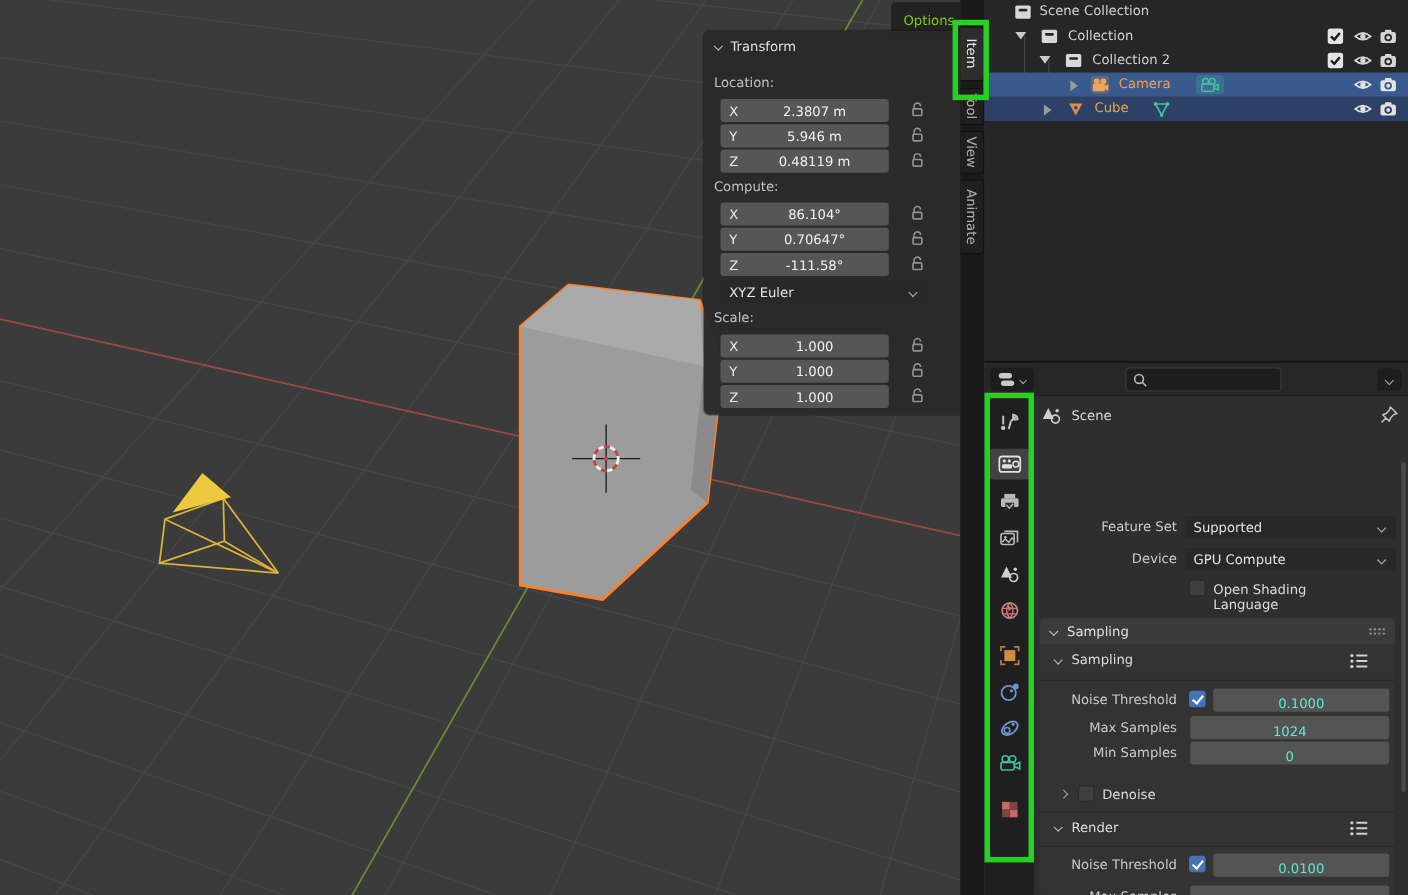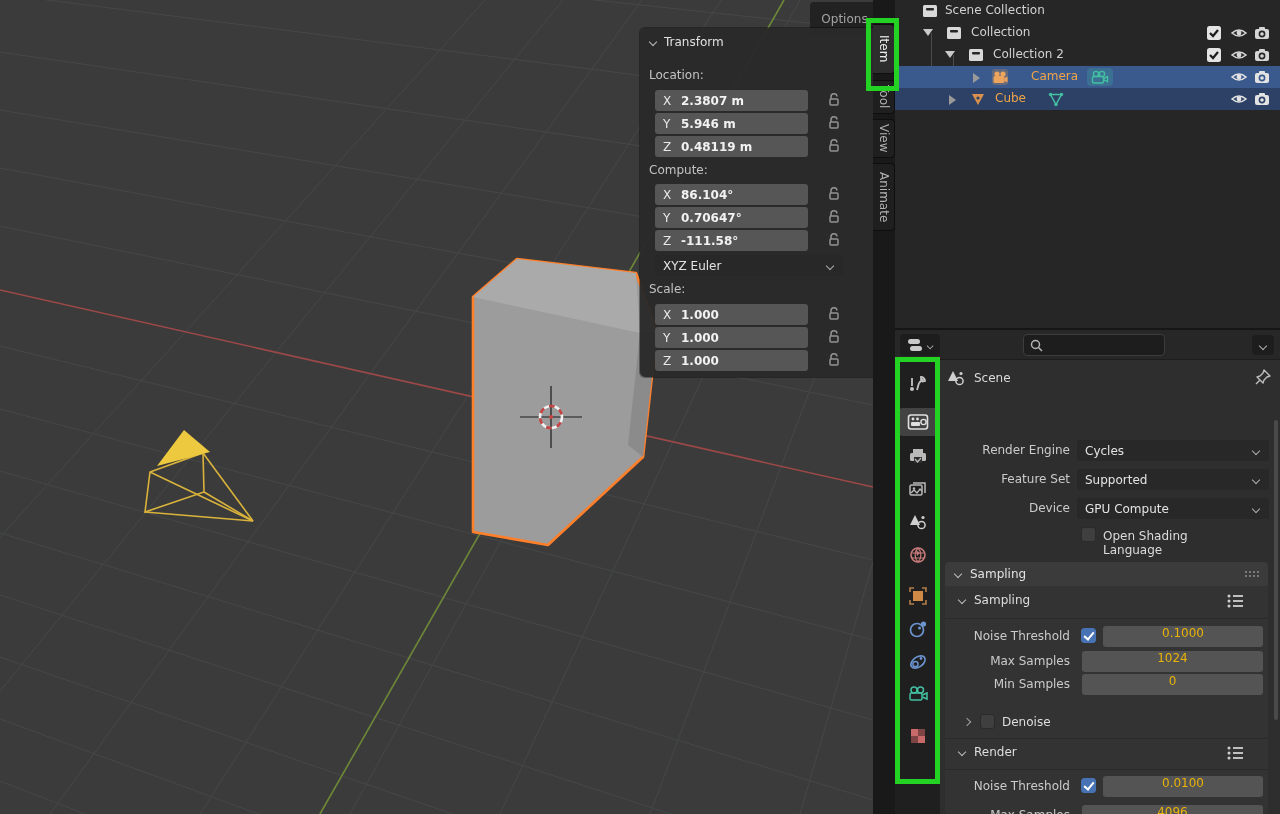--- a/index.html
+++ b/index.html
@@ -4,34 +4,34 @@
 <style>
   html,body{margin:0;padding:0;background:#111;}
   #app{position:relative;width:1280px;height:814px;overflow:hidden;
        font-family:"DejaVu Sans","Liberation Sans",sans-serif;font-size:12px;
        color:#d0d0d0;background:#3b3b3b;-webkit-font-smoothing:antialiased;}
   svg{display:block}
   
   #viewport{position:absolute;left:0;top:0;width:873px;height:814px;background:#3b3b3b;overflow:hidden;}
   #gutter{position:absolute;left:873px;top:0;width:22px;height:814px;background:#191919;}
   .options-btn{position:absolute;left:810px;top:2px;width:83px;height:34px;background:#222;
-     border-radius:4px;display:flex;align-items:center;justify-content:center;gap:5px;color:#a3a3a3;cursor:pointer;}
+     border-radius:4px;display:flex;align-items:center;justify-content:center;gap:5px;color:#84cc16;cursor:pointer;}
   .chev{width:9px;height:9px;position:relative;flex:none}
   .chev:before{content:"";position:absolute;left:1px;top:2px;width:5px;height:5px;
      border-right:1.6px solid #aeaeae;border-bottom:1.6px solid #aeaeae;transform:rotate(45deg);}
   
   #npanel{position:absolute;left:640px;top:28px;width:256px;height:349px;background:rgba(42,42,42,.96);
      border-radius:5px;box-shadow:0 0 0 1px rgba(0,0,0,.35);}
   .np-head{position:absolute;left:8px;top:5px;right:8px;height:18px;display:flex;align-items:center;gap:6px;color:#e0e0e0;}
   .np-grip{position:absolute;right:0;top:4px;color:#808080;}
   .np-sec{position:absolute;left:9px;color:#c3c3c3;}
   .fieldrow{position:absolute;left:15px;width:153px;height:21px;background:#565656;border-radius:3px;
      display:flex;align-items:center;padding:0 8px;box-sizing:border-box;color:#f2f2f2;cursor:pointer;}
   .fieldrow .ax{width:18px;color:#e8e8e8}
-  .fieldrow .val{flex:1;text-align:left;font-weight:bold;}
+  .fieldrow .val{flex:1;text-align:center;}
   .lock{position:absolute;left:186px;width:18px;height:18px;opacity:.75}
   .dropdown{position:absolute;left:15px;width:188px;height:21px;background:#282828;border-radius:3px;
      display:flex;align-items:center;padding:0 8px;box-sizing:border-box;color:#e3e3e3;cursor:pointer;}
   .dropdown .val{flex:1}
   
   .vtab{position:absolute;left:873px;width:22px;background:#1f1f1f;color:#b2b2b2;border-radius:0 4px 4px 0;
      border:1px solid #0e0e0e;border-left:none;display:flex;align-items:center;justify-content:center;
      writing-mode:vertical-rl;cursor:pointer;box-sizing:border-box;font-size:12px;}
   .vtab.active{background:#2d2d2d;color:#ececec;}
   
@@ -57,22 +57,22 @@
   .hdr-drop{position:absolute;left:357px;top:5px;width:22px;height:20px;background:#1d1d1d;border-radius:4px;
      display:flex;align-items:center;justify-content:center;cursor:pointer;}
   #tabcol{position:absolute;left:0;top:30px;width:45px;height:454px;background:#1f1f1f;}
   .ptab{position:absolute;left:4px;width:38px;height:28px;border-radius:4px;display:flex;align-items:center;justify-content:center;cursor:pointer;}
   .ptab.active{background:#424242;}
   #pcontent{position:absolute;left:45px;top:30px;width:340px;height:454px;}
   .bc-row{position:absolute;left:0;top:2px;width:340px;height:32px;}
   .bc-row .lab{position:absolute;left:34px;top:9px;color:#dadada;}
   .prow{position:absolute;height:21px;}
   .plabel{position:absolute;left:0;width:130px;text-align:right;color:#cbcbcb;top:3px;}
-  .pfield{position:absolute;height:21px;background:#545454;border-radius:3px;color:#eab308;
-     display:flex;align-items:flex-start;justify-content:center;cursor:pointer;box-sizing:border-box;}
+  .pfield{position:absolute;height:21px;background:#545454;border-radius:3px;color:#5eead4;
+     display:flex;align-items:flex-end;justify-content:center;cursor:pointer;box-sizing:border-box;}
   .pdrop{position:absolute;height:21px;background:#282828;border-radius:3px;color:#e3e3e3;
      display:flex;align-items:center;padding:0 8px;box-sizing:border-box;cursor:pointer;}
   .pdrop .val{flex:1}
   .chk{width:15px;height:15px;border-radius:3px;background:#3f3f3f;border:1px solid #2a2a2a;box-sizing:border-box;
      position:absolute;cursor:pointer;}
   .chk.on{background:#4772b3;border-color:#4772b3;}
   .chk.on:before{content:"";position:absolute;left:4px;top:1px;width:4px;height:8px;
      border-right:2px solid #fff;border-bottom:2px solid #fff;transform:rotate(40deg);}
   .panel{position:absolute;left:5px;width:323px;background:#333333;border-radius:4px;}
   .panel-head{position:absolute;left:0;top:0;right:0;height:24px;background:#3b3b3b;border-radius:4px 4px 0 0;
@@ -374,21 +374,21 @@
       <span class="disc right" style="left:78px"></span>
       <span class="oicon" style="left:96px">
           <svg width="18" height="18">
             <rect x="1" y="1" width="16" height="16" rx="3" fill="rgba(230,150,70,.25)"></rect>
             <circle cx="6" cy="6" r="2.6" fill="#eda45c"></circle>
             <circle cx="12" cy="6" r="2.6" fill="#eda45c"></circle>
             <rect x="2.5" y="8" width="11" height="7" rx="1.5" fill="#eda45c"></rect>
             <path d="M13.5 10 l3 -1.5 v6 l-3 -1.5 Z" fill="#eda45c"></path>
           </svg>
         </span>
-      <span class="lab obj" style="left:136px">Camera</span>
+      <span class="lab obj" style="left:122px">Camera</span>
       <span class="oicon" style="left:192px;width:26px">
           <svg width="26" height="18">
             <rect x="0" y="0" width="26" height="18" rx="4" fill="rgba(67,192,162,.22)"></rect>
             <circle cx="9" cy="6" r="2.6" fill="none" stroke="#43c0a2" stroke-width="1.4"></circle>
             <circle cx="15" cy="6" r="2.6" fill="none" stroke="#43c0a2" stroke-width="1.4"></circle>
             <rect x="5.5" y="8.5" width="11" height="6.5" rx="1.5" fill="none" stroke="#43c0a2" stroke-width="1.4"></rect>
             <path d="M16.5 10.5 l4 -1.8 v5 l-4 -1.8" fill="none" stroke="#43c0a2" stroke-width="1.4"></path>
           </svg>
         </span>
       <span class="oicon" style="left:335px">
@@ -560,27 +560,20 @@
             </svg>
           </span>
         <span class="lab">Scene</span>
         <span class="oicon" style="left:314px;top:6px">
             <svg width="18" height="18">
               <path d="M10 2 l6 6 -3 1 -3 3 -1 3 -6 -6 3 -1 3 -3 Z M6 12 l-4 4" fill="none" stroke="#bdbdbd" stroke-width="1.4" stroke-linejoin="round"></path>
             </svg>
           </span>
       </div>
 
-      <div class="prow" style="left:0;top:80px;width:340px">
-        <span class="plabel">Render Engine</span>
-        <div class="pdrop" style="left:137px;width:192px">
-          <span class="val">Cycles</span>
-          <span class="chev"></span>
-        </div>
-      </div>
       <div class="prow" style="left:0;top:138px;width:340px">
         <span class="plabel">Device</span>
         <div class="pdrop" style="left:137px;width:192px">
           <span class="val">GPU Compute</span>
           <span class="chev"></span>
         </div>
       </div>
       <div class="prow" style="left:0;top:109px;width:340px">
         <span class="plabel">Feature Set</span>
         <div class="pdrop" style="left:137px;width:192px">

